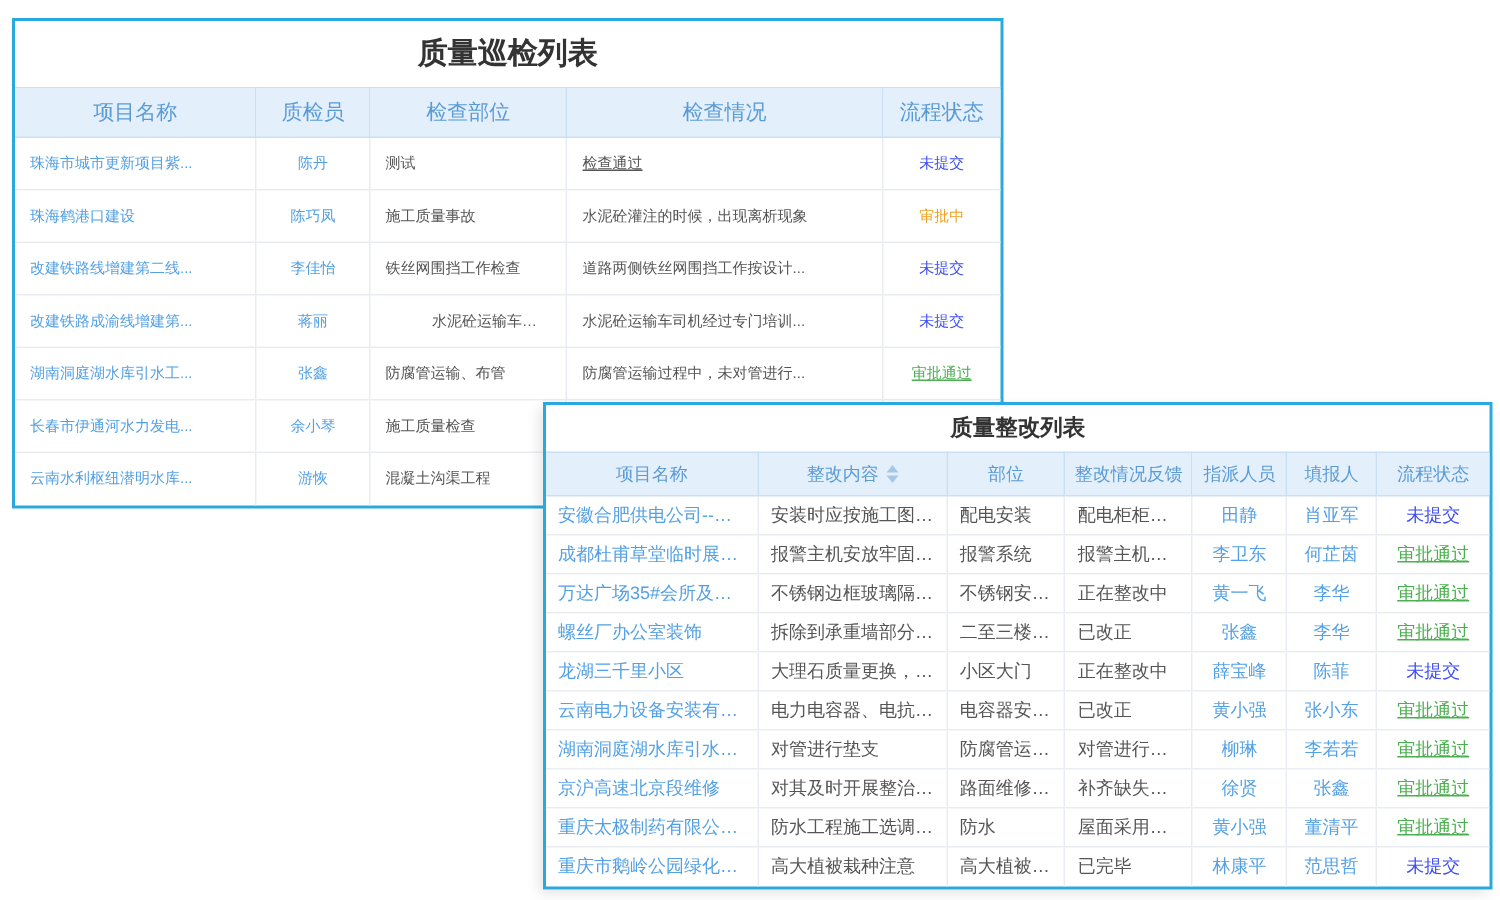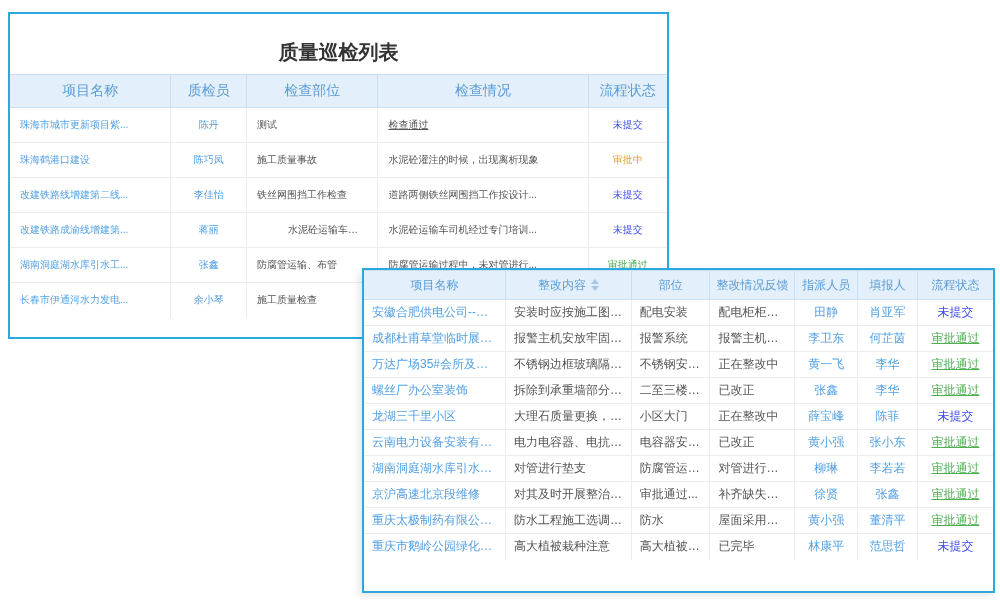--- a/index.html
+++ b/index.html
@@ -13,21 +13,21 @@
     position: absolute; background: #fff;
     border: 2px solid var(--border, #29A9DE);
   }
   #card-inspection { left: 8px; top: 12px; width: 661px; height: 327px; z-index: 1; }
   #card-rectification {
     left: 362px; top: 268px; width: 633px; height: 325px; z-index: 2;
     box-shadow: -3px 3px 8px rgba(0,0,0,0.10);
   }
   .card-title {
     text-align: center; font-weight: bold; color: #333;
-    white-space: nowrap; overflow: hidden; margin-top: 16px;
+    white-space: nowrap; overflow: hidden;
   }
   #card-inspection .card-title { height: 44px; line-height: 44px; font-size: 20px; }
   #card-rectification .card-title { height: 31px; line-height: 31px; font-size: 15px; }
 
   table { width: 100%; border-collapse: collapse; table-layout: fixed; }
   th {
     background: var(--header-bg, #E3F0FB); color: var(--header-text, #5B9BD5);
     font-weight: normal; text-align: center;
     border-top: 1px solid var(--header-line, #CBDFF2);
     border-bottom: 1px solid var(--header-line, #CBDFF2);
@@ -122,26 +122,34 @@
             <td class="" style="text-align: left;">防腐管运输过程中，未对管进行...</td>
             <td class="status-approved" style="text-align: center;">审批通过</td>
           </tr>
           <tr>
             <td class="link" style="text-align: left;">长春市伊通河水力发电...</td>
             <td class="link" style="text-align: center;">余小琴</td>
             <td class="" style="text-align: left;">施工质量检查</td>
             <td class="" style="text-align: left;"></td>
             <td class="" style="text-align: center;"></td>
           </tr>
+          <tr>
+            <td class="link" style="text-align: left;">云南水利枢纽潜明水库...</td>
+            <td class="link" style="text-align: center;">游恢</td>
+            <td class="" style="text-align: left;">混凝土沟渠工程</td>
+            <td class="" style="text-align: left;"></td>
+            <td class="" style="text-align: center;"></td>
+          </tr>
         </tbody>
       </table>
     </div>
 </div>
 
 <div class="card" id="card-rectification">
+  <div class="card-title">质量整改列表</div>
   <div>
       <table>
         <colgroup>
           <col style="width: 22.5%;">
           <col style="width: 20%;">
           <col style="width: 12.5%;">
           <col style="width: 13.5%;">
           <col style="width: 10%;">
           <col style="width: 9.5%;">
           <col style="width: 12%;">
@@ -217,21 +225,21 @@
             <td class="" style="text-align: left;">对管进行垫支</td>
             <td class="" style="text-align: right;">防腐管运输...</td>
             <td class="" style="text-align: left;">对管进行垫支</td>
             <td class="link" style="text-align: center;">柳琳</td>
             <td class="link" style="text-align: center;">李若若</td>
             <td class="status-approved" style="text-align: center;">审批通过</td>
           </tr>
           <tr>
             <td class="link" style="text-align: left;">京沪高速北京段维修</td>
             <td class="" style="text-align: left;">对其及时开展整治措施，桥头...</td>
-            <td class="" style="text-align: left;">审批通过...</td>
+            <td class="" style="text-align: left;">路面维修检...</td>
             <td class="" style="text-align: left;">补齐缺失标志...</td>
             <td class="link" style="text-align: center;">徐贤</td>
             <td class="link" style="text-align: center;">张鑫</td>
             <td class="status-approved" style="text-align: center;">审批通过</td>
           </tr>
           <tr>
             <td class="link" style="text-align: left;">重庆太极制药有限公司亳州中...</td>
             <td class="" style="text-align: left;">防水工程施工选调有专业资质...</td>
             <td class="" style="text-align: left;">防水</td>
             <td class="" style="text-align: left;">屋面采用聚氯...</td>

